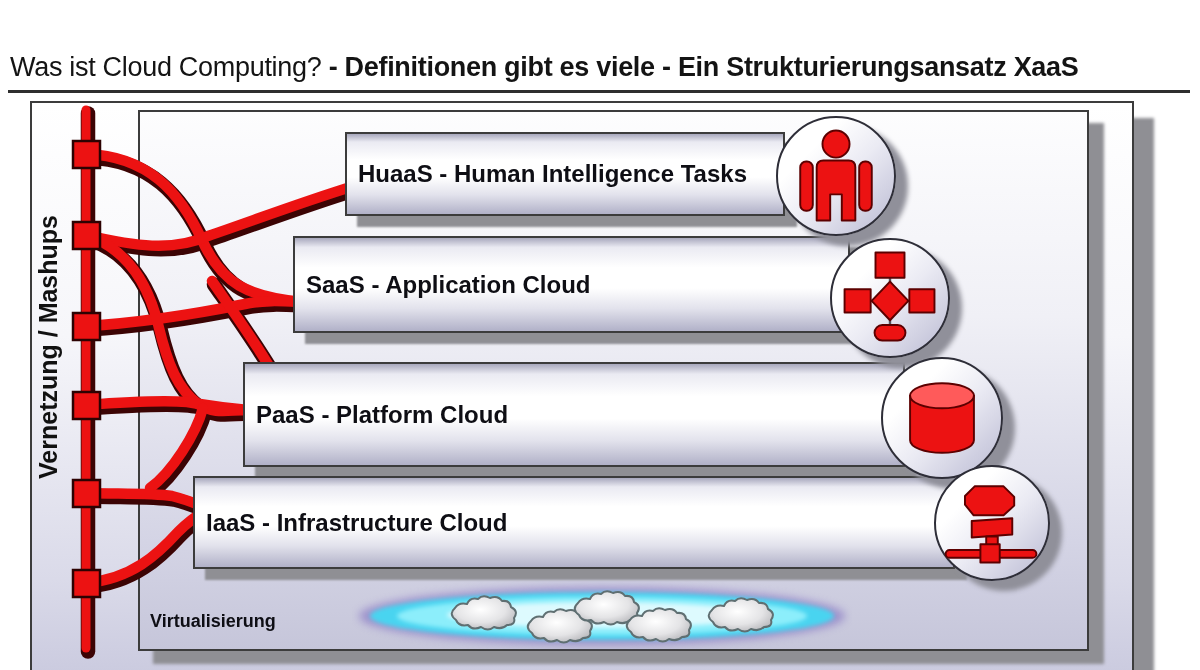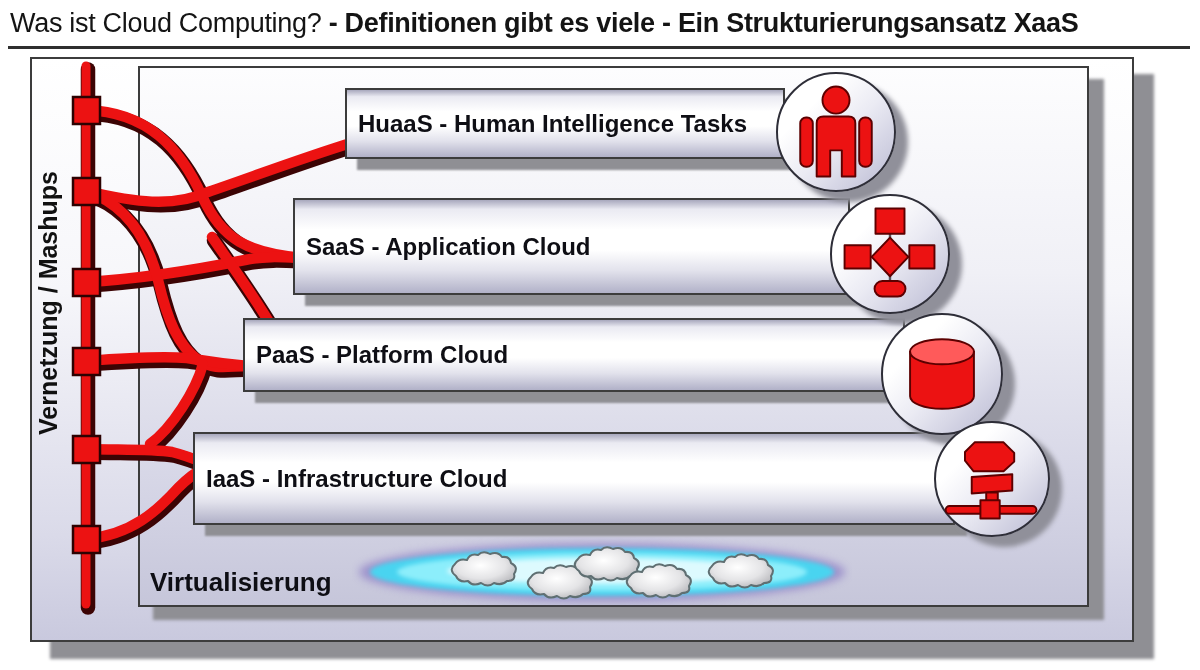--- a/index.html
+++ b/index.html
@@ -1,19 +1,19 @@
 <!DOCTYPE html>
 <html><head>
 <meta charset="utf-8">
 <style>
   html,body { margin:0; padding:0; background:#ffffff; }
   body { width:1200px; height:670px; position:relative; overflow:hidden;
          font-family:"Liberation Sans", sans-serif; }
 
-  .stage { position:absolute; inset:0; }
+  .stage { position:absolute; inset:0;margin-top:44px; }
 
   
   .title-bar { position:absolute; left:8px; top:4px; width:1180px;
                font-size:27px; color:#141414; letter-spacing:-0.3px;
                border-bottom:3px solid #2f2f2f; padding:4px 0 7px 2px; white-space:nowrap; }
   .title-bar .t-normal { font-weight:normal; }
   .title-bar .t-bold { font-weight:bold; }
 
   
   .outer-box { position:absolute; left:30px; top:57px; width:1100px; height:581px;
@@ -34,39 +34,39 @@
   
   .connectors { position:absolute; left:0; top:0; width:1200px; height:670px; }
 
   
   .layer-bar { position:absolute; box-sizing:border-box; border:2px solid #3c3c3c;
                background:linear-gradient(180deg,#a8a8bd 0%,#eaeaf2 10%,#ffffff 32%,#ffffff 54%,#e2e2ec 76%,#b1b1c8 100%);
                box-shadow:12px 11px 2px #8f8f94;
                display:flex; flex-direction:column; justify-content:center;
                padding-left:11px; font-weight:bold; font-size:24px; color:#0e0e14;
                line-height:1.22; white-space:nowrap; }
-  .bar-huaas { left:345px; top:88px;  width:440px; height:71px; }
-  .bar-saas  { left:293px; top:198px; width:557px; height:97px; }
-  .bar-paas  { left:243px; top:318px; width:662px; height:74px; }
+  .bar-huaas { left:345px; top:88px;  width:440px; height:84px; }
+  .bar-saas  { left:293px; top:192px; width:557px; height:97px; }
+  .bar-paas  { left:243px; top:318px; width:662px; height:105px; }
   .bar-iaas  { left:193px; top:432px; width:762px; height:93px; }
 
   
   .icon-circle { position:absolute; border-radius:50%; box-sizing:border-box;
                border:2px solid #2e2e38;
                background:linear-gradient(135deg,#ffffff 28%,#eaeaf3 55%,#b9b9d2 100%);
                box-shadow:12px 10px 5px #90909a;
                display:flex; align-items:center; justify-content:center; }
   .circle-huaas { left:776px; top:72px;  width:120px; height:120px; }
   .circle-saas  { left:830px; top:194px; width:120px; height:120px; }
   .circle-paas  { left:881px; top:313px; width:122px; height:122px; }
   .circle-iaas  { left:934px; top:421px; width:116px; height:116px; }
 
   
   .virt-label { position:absolute; left:150px; top:567px;
-               font-weight:bold; font-size:26px; color:#0e0e14; }
+               font-weight:bold; font-size:18px; color:#0e0e14; }
   .blob { position:absolute; left:352px; top:537px; width:500px; height:70px; }
 </style>
 </head>
 <body>
 
 <div class="stage">
 
   <div class="title-bar">
     <span class="t-normal">Was ist Cloud Computing? </span><span class="t-bold">- Definitionen gibt es viele - Ein Strukturierungsansatz XaaS</span>
   </div>

